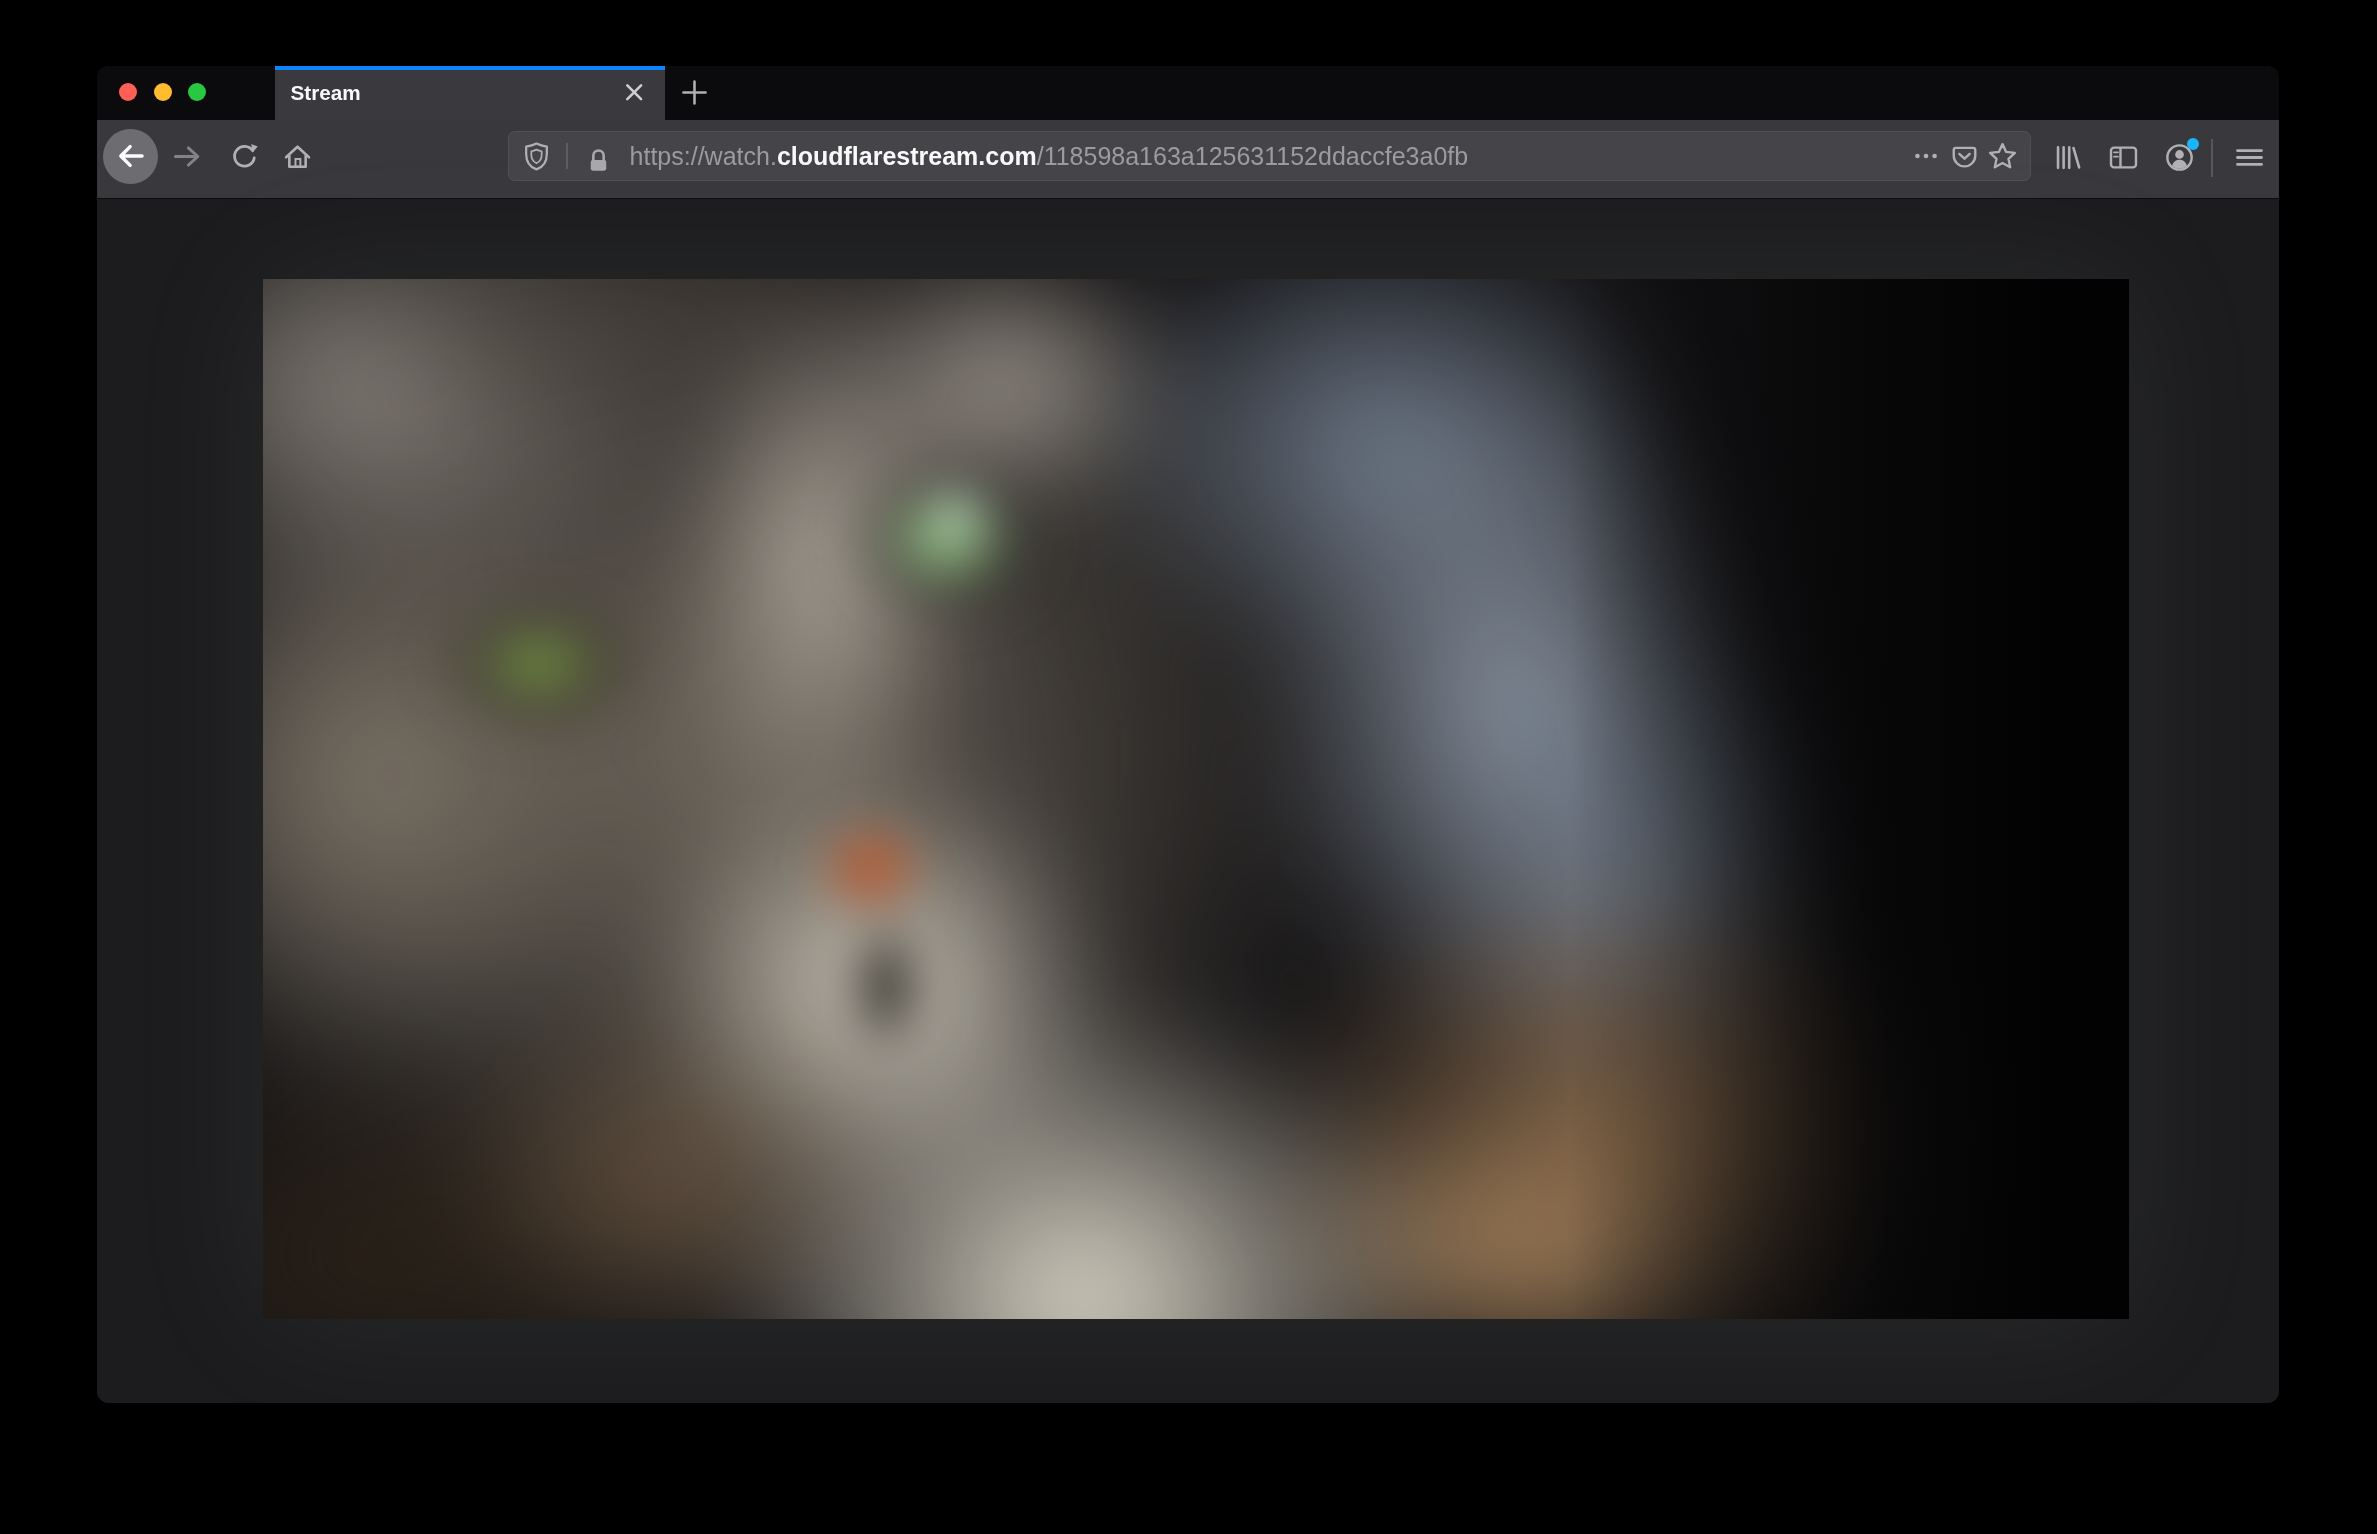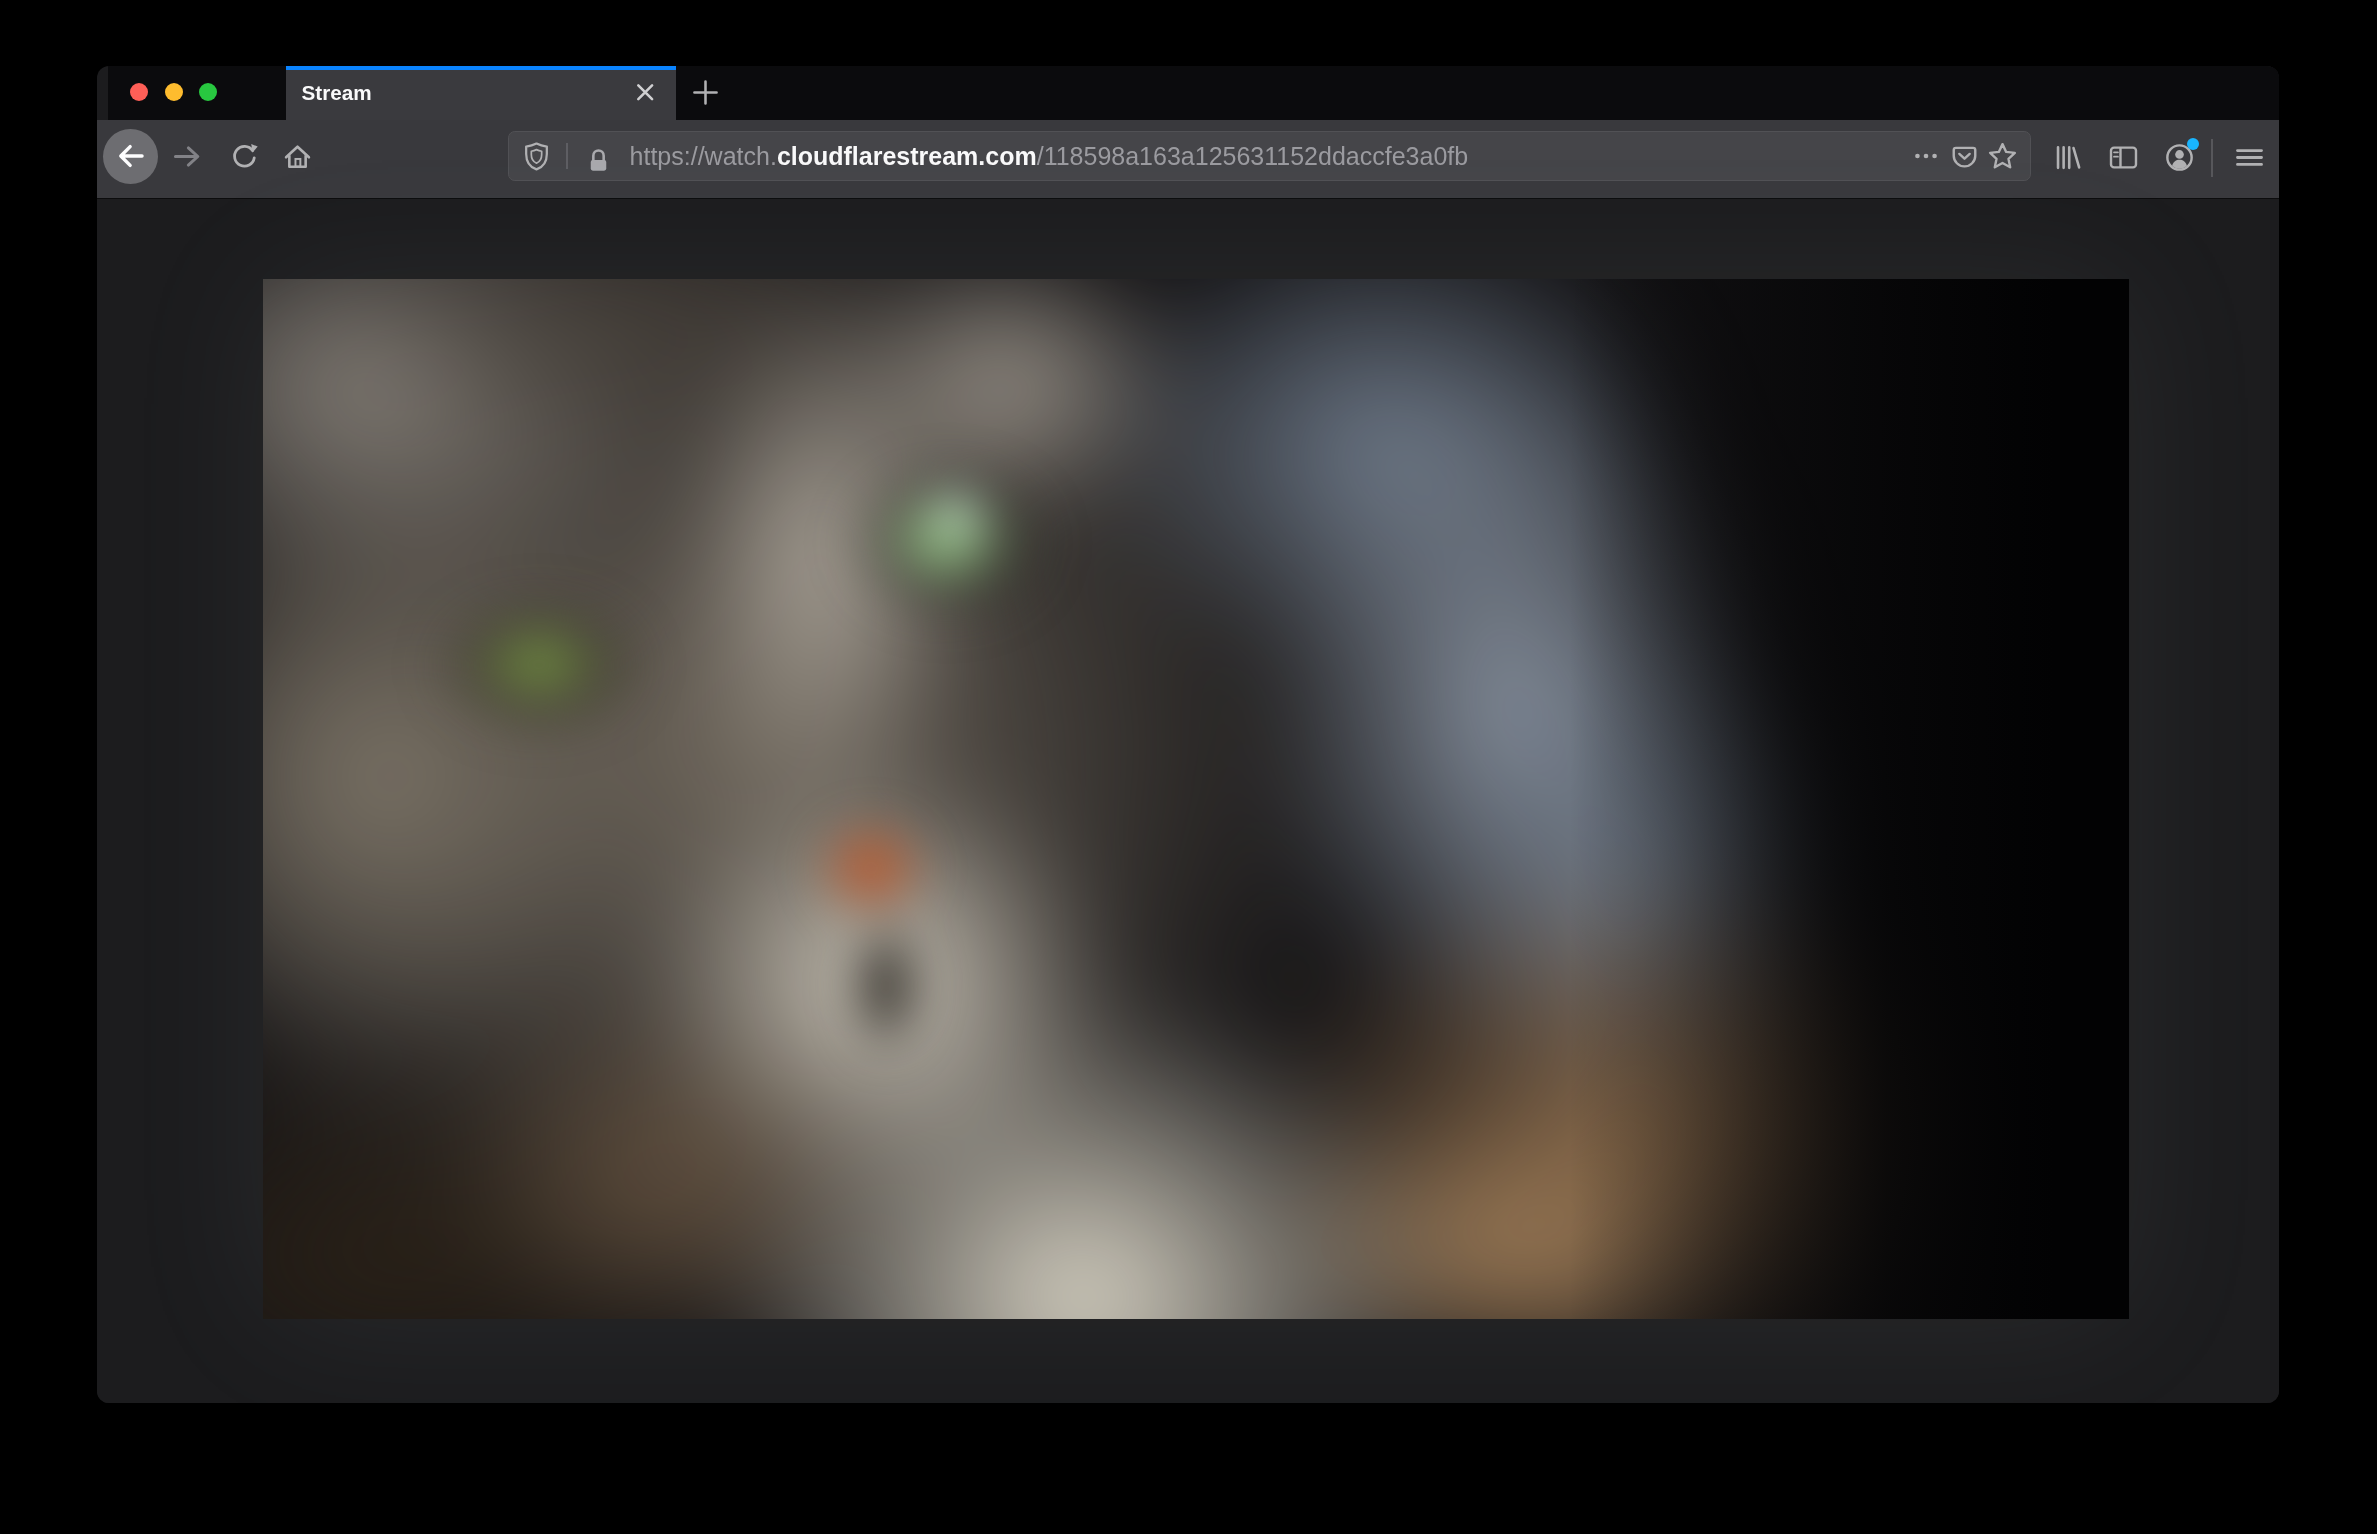--- a/index.html
+++ b/index.html
@@ -5,21 +5,21 @@
   * { margin:0; padding:0; box-sizing:border-box; }
   html,body { width:2377px; height:1534px; background:#000; overflow:hidden;
               font-family:"Liberation Sans", sans-serif; }
 
   
   .window { position:absolute; left:97px; top:66px; width:2182px; height:1337px;
             border-radius:12px; overflow:hidden; background:#1c1c1e;
             box-shadow:0 26px 78px rgba(0,0,0,.65); }
 
   
-  .tabbar { position:absolute; left:11px; top:0; width:100%; height:54px; background:#0b0b0d; }
+  .tabbar { position:absolute; left:0; top:0; width:100%; height:54px; background:#0b0b0d; }
   .traffic { position:absolute; left:22.4px; top:17px; display:flex; gap:16.4px; }
   .traffic .light { width:18px; height:18px; border-radius:50%; }
   .tab { position:absolute; left:178px; top:0; width:390px; height:54px; background:#3a3a3e;
          display:flex; align-items:center; }
   .tab-stripe { position:absolute; left:0; top:0; width:100%; height:4.3px; }
   .tab-title { margin-left:15.5px; font-size:20.7px; font-weight:600; color:#f9f9fa; }
   .tab-close { position:absolute; left:345px; top:12px; width:29px; height:29px;
                display:flex; align-items:center; justify-content:center; border-radius:3.4px; }
   .newtab { position:absolute; left:580px; top:9.5px; width:34px; height:34px;
             display:flex; align-items:center; justify-content:center; }

